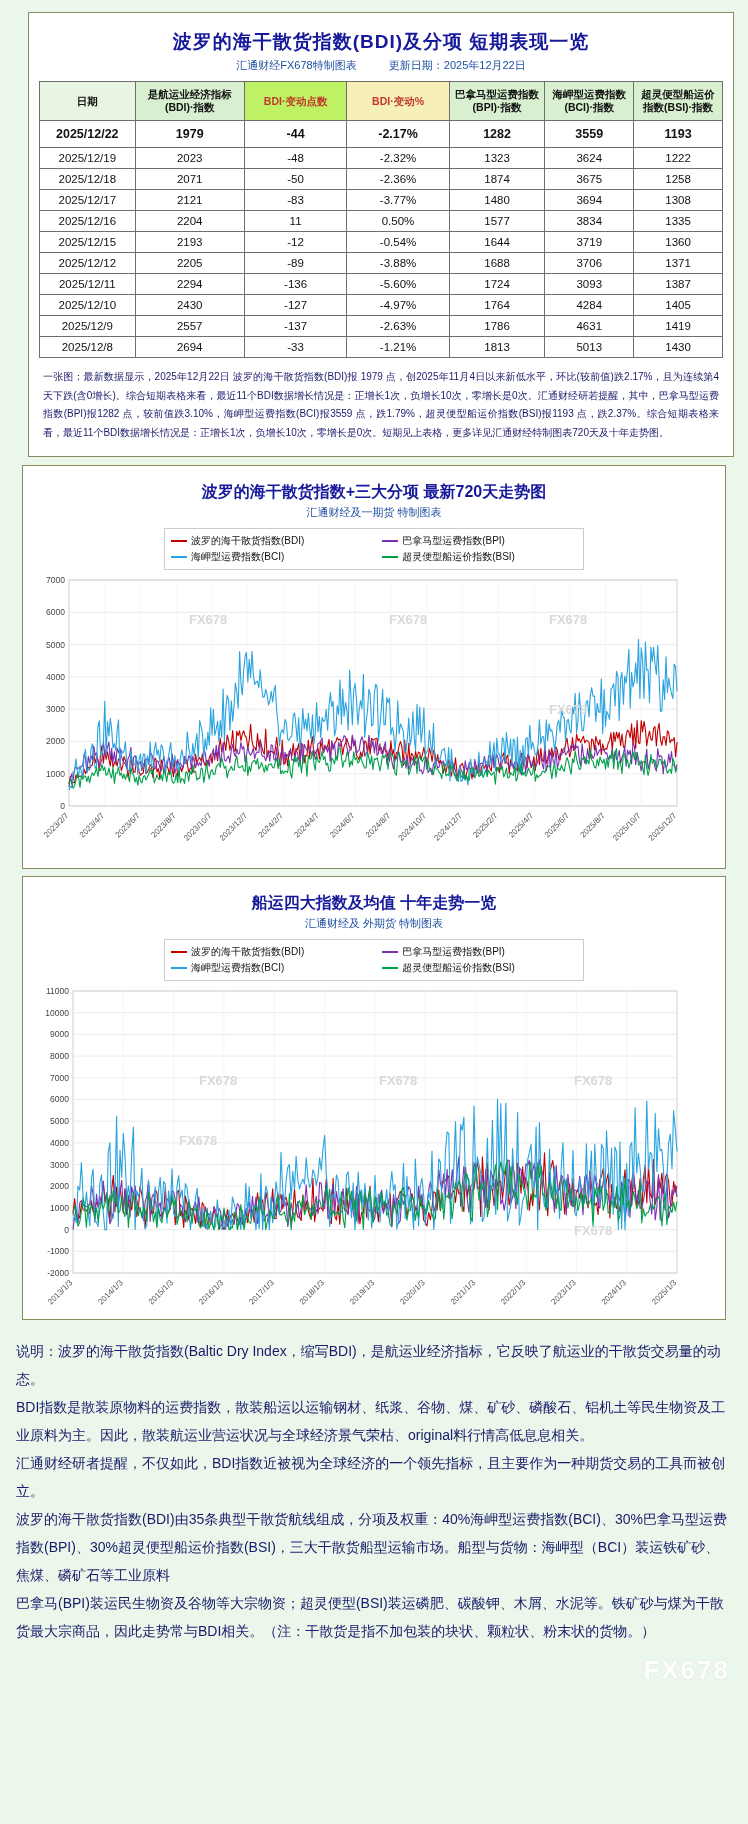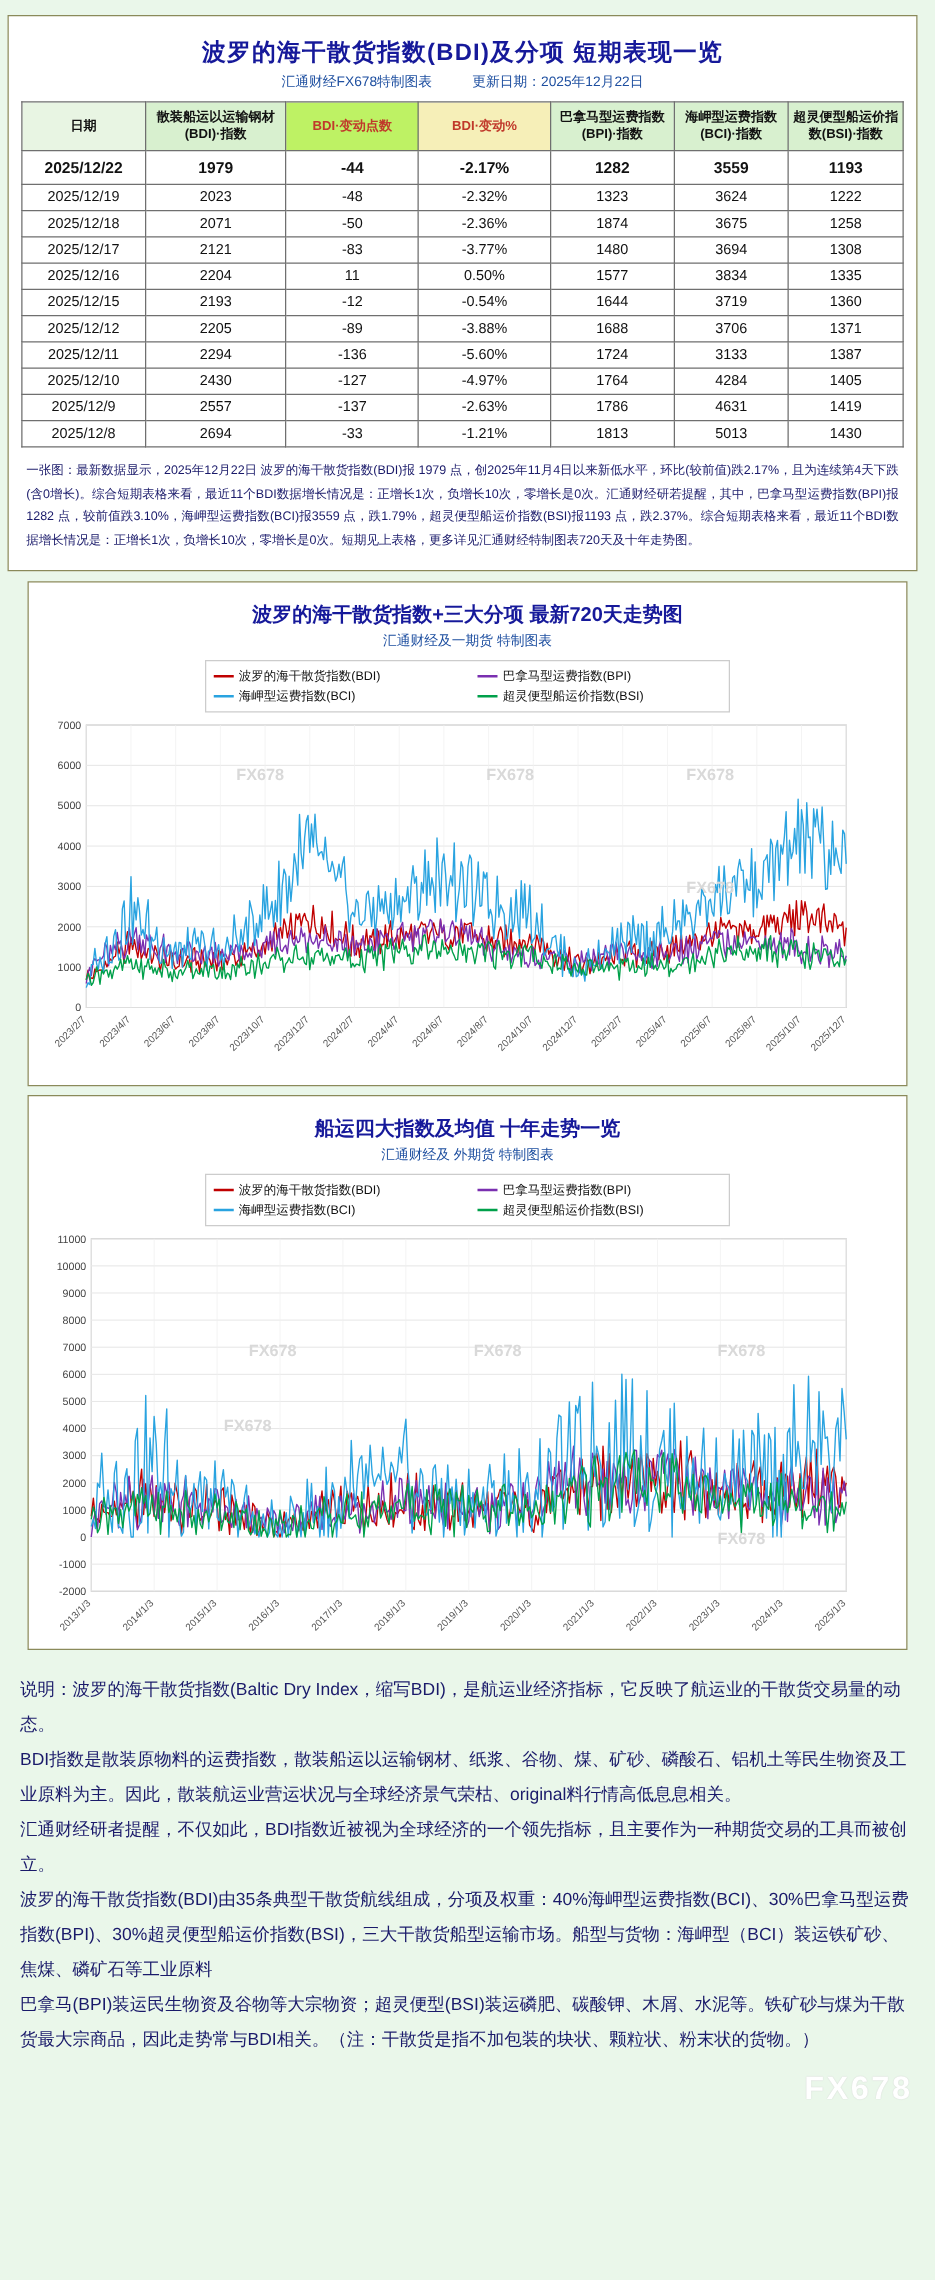--- a/index.html
+++ b/index.html
@@ -11,21 +11,21 @@
   }
   .page{width:748px;margin:0 auto;padding:0 0 8px 0;box-sizing:border-box;}
 
   
   .panel{
     background:#ffffff;
     border:1px solid #8a8a5a;
     margin:10px 14px;
     box-sizing:border-box;
   }
-  .panel.tablepanel{margin:12px 14px 8px 6px;padding:6px 10px 10px 10px;}
+  .panel.tablepanel{margin:12px 14px 8px 28px;padding:6px 10px 10px 10px;}
   .title1{
     text-align:center;
     color:#16199a;
     font-size:19px;
     font-weight:bold;
     padding:10px 0 3px 0;
     letter-spacing:1px;
   }
   .subtitle1{
     text-align:center;
@@ -141,21 +141,21 @@
     <div class="subtitle1">
       <span>汇通财经FX678特制图表</span>
       <span class="sp"></span>
       <span>更新日期：2025年12月22日</span>
     </div>
 
     <table class="bdi">
       <thead>
         <tr>
           <th class="hdate">日期</th>
-          <th class="hbdi">散装船运以运输钢材(BDI)·指数</th>
+          <th class="hbdi">是航运业经济指标(BDI)·指数</th>
           <th class="hchg">BDI·变动点数</th>
           <th class="hpct">BDI·变动%</th>
           <th class="hbpi">巴拿马型运费指数(BPI)·指数</th>
           <th class="hbci">海岬型运费指数(BCI)·指数</th>
           <th class="hbsi">超灵便型船运价指数(BSI)·指数</th>
         </tr>
       </thead>
       <tbody>
         <tr class="first">
           <td>2025/12/22</td>
@@ -219,21 +219,21 @@
           <td>1688</td>
           <td>3706</td>
           <td>1371</td>
         </tr>
         <tr>
           <td>2025/12/11</td>
           <td>2294</td>
           <td>-136</td>
           <td>-5.60%</td>
           <td>1724</td>
-          <td>3133</td>
+          <td>3093</td>
           <td>1387</td>
         </tr>
         <tr>
           <td>2025/12/10</td>
           <td>2430</td>
           <td>-127</td>
           <td>-4.97%</td>
           <td>1764</td>
           <td>4284</td>
           <td>1405</td>

